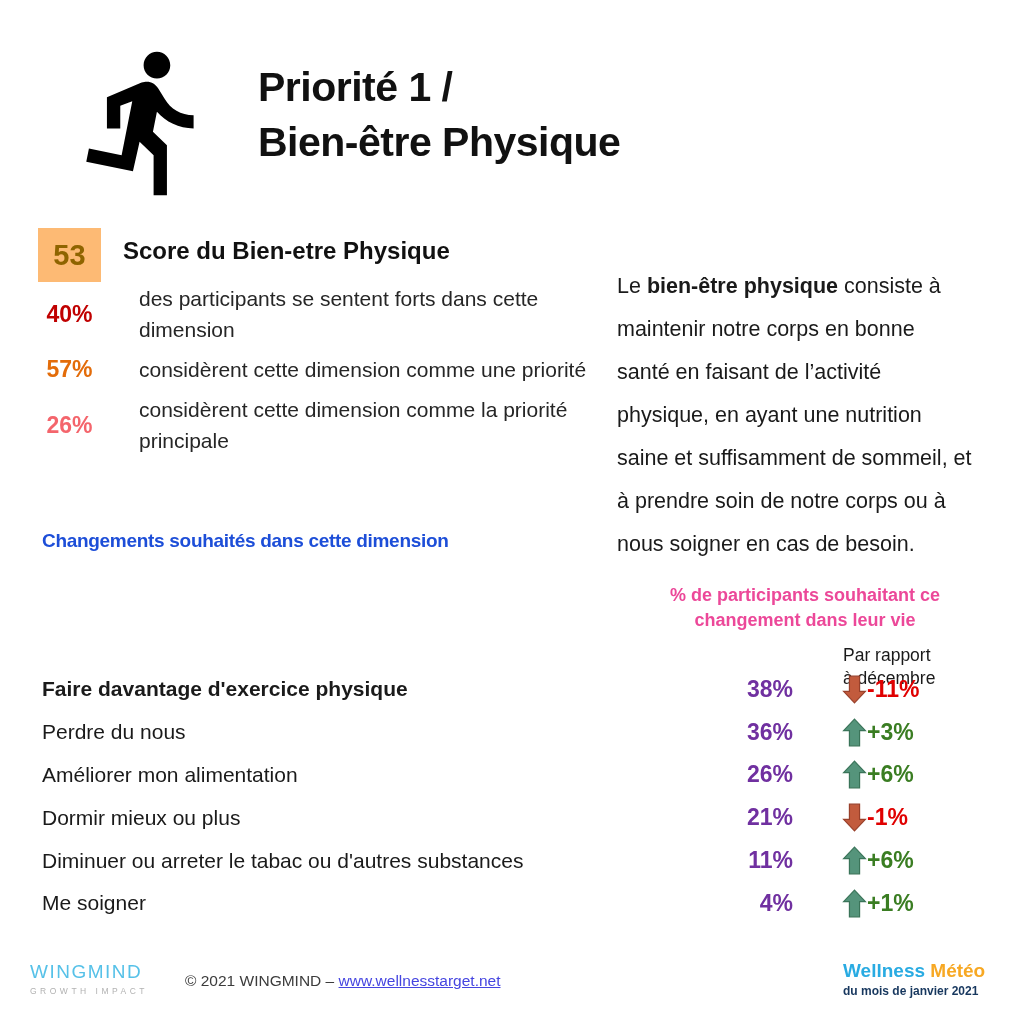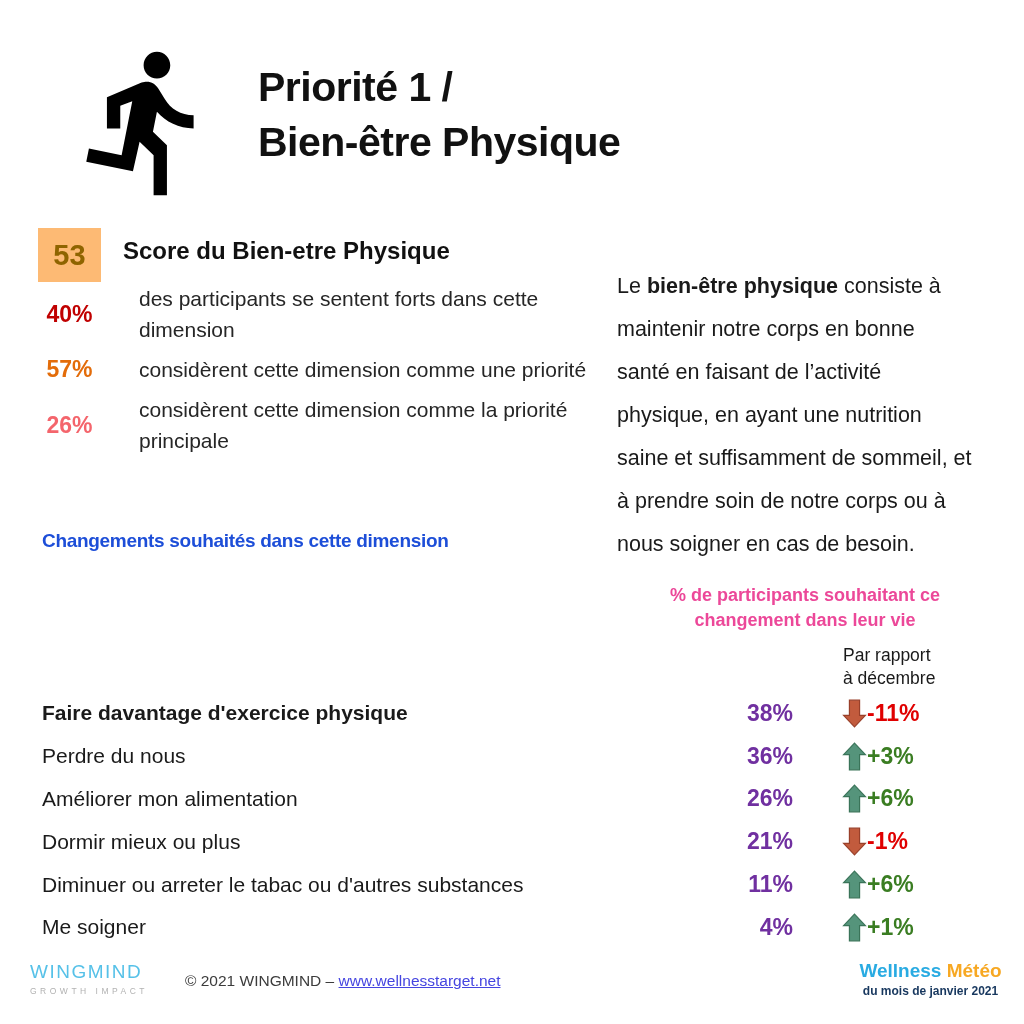--- a/index.html
+++ b/index.html
@@ -28,42 +28,42 @@
   
   .description { left: 617px; top: 230px; width: 356px; font-size: 21.5px; line-height: 43px; color: #1a1a1a; margin-top: 35px; }
   .description b { font-weight: 700; }
 
   
   .section-title { left: 42px; top: 530px; font-size: 19px; font-weight: 800; letter-spacing: -0.3px; color: #1d4ed8; }
   .col-header { left: 640px; top: 583px; width: 330px; text-align: center;
                 font-size: 18px; font-weight: 700; line-height: 25px; color: #ec4899; }
   .sub-header { left: 843px; top: 644px; font-size: 17.5px; line-height: 22.5px; color: #1a1a1a; }
 
-  .rows { left: 42px; top: 692px; width: 940px; }
+  .rows { left: 42px; top: 668px; width: 940px; }
   .change-row { display: flex; align-items: center; height: 42.8px; }
   .change-label { flex: 1; font-size: 21px; color: #1a1a1a; }
   .change-row.bold .change-label { font-weight: 700; }
   .change-percent { width: 100px; flex: 0 0 100px; text-align: right;
                     font-size: 23px; font-weight: 700; color: #7030a0; }
   .delta-cell { width: 140px; flex: 0 0 140px; margin-left: 49px;
                 display: flex; align-items: center; }
   .arrow { width: 25px; height: 29px; flex: 0 0 25px; display: none; }
   .dir-up .arrow-up { display: block; }
   .dir-down .arrow-down { display: block; }
   .change-delta { font-size: 23px; font-weight: 700; }
   .dir-up .change-delta { color: #3a7d22; }
   .dir-down .change-delta { color: #e00000; }
 
   
   .wingmind-logo { left: 30px; top: 961px; }
   .wingmind-name { font-size: 19px; font-weight: 400; color: #56c1e8; letter-spacing: 1.5px; }
   .wingmind-tagline { font-size: 8.5px; color: #b2b2b2; letter-spacing: 3.5px; margin-top: 3px; }
   .copyright { left: 185px; top: 972px; font-size: 15.5px; color: #3c3c3c; }
   .copyright a { color: #4545e0; text-decoration: underline; }
-  .brand { left: 843px; top: 960px; width: 175px; text-align: center; }
+  .brand { left: 843px; top: 960px; width: 175px; }
   .brand-line { font-size: 19px; font-weight: 700; }
   .brand-first { color: #29abe2; }
   .brand-second { color: #f7a823; }
   .brand-sub { font-size: 12px; font-weight: 700; color: #17375e; margin-top: 2px; }
 </style>
 </head>
 <body>
 
 <div class="abs run-icon">
   <svg viewBox="0 0 24 24" fill="#000000" xmlns="http://www.w3.org/2000/svg">

